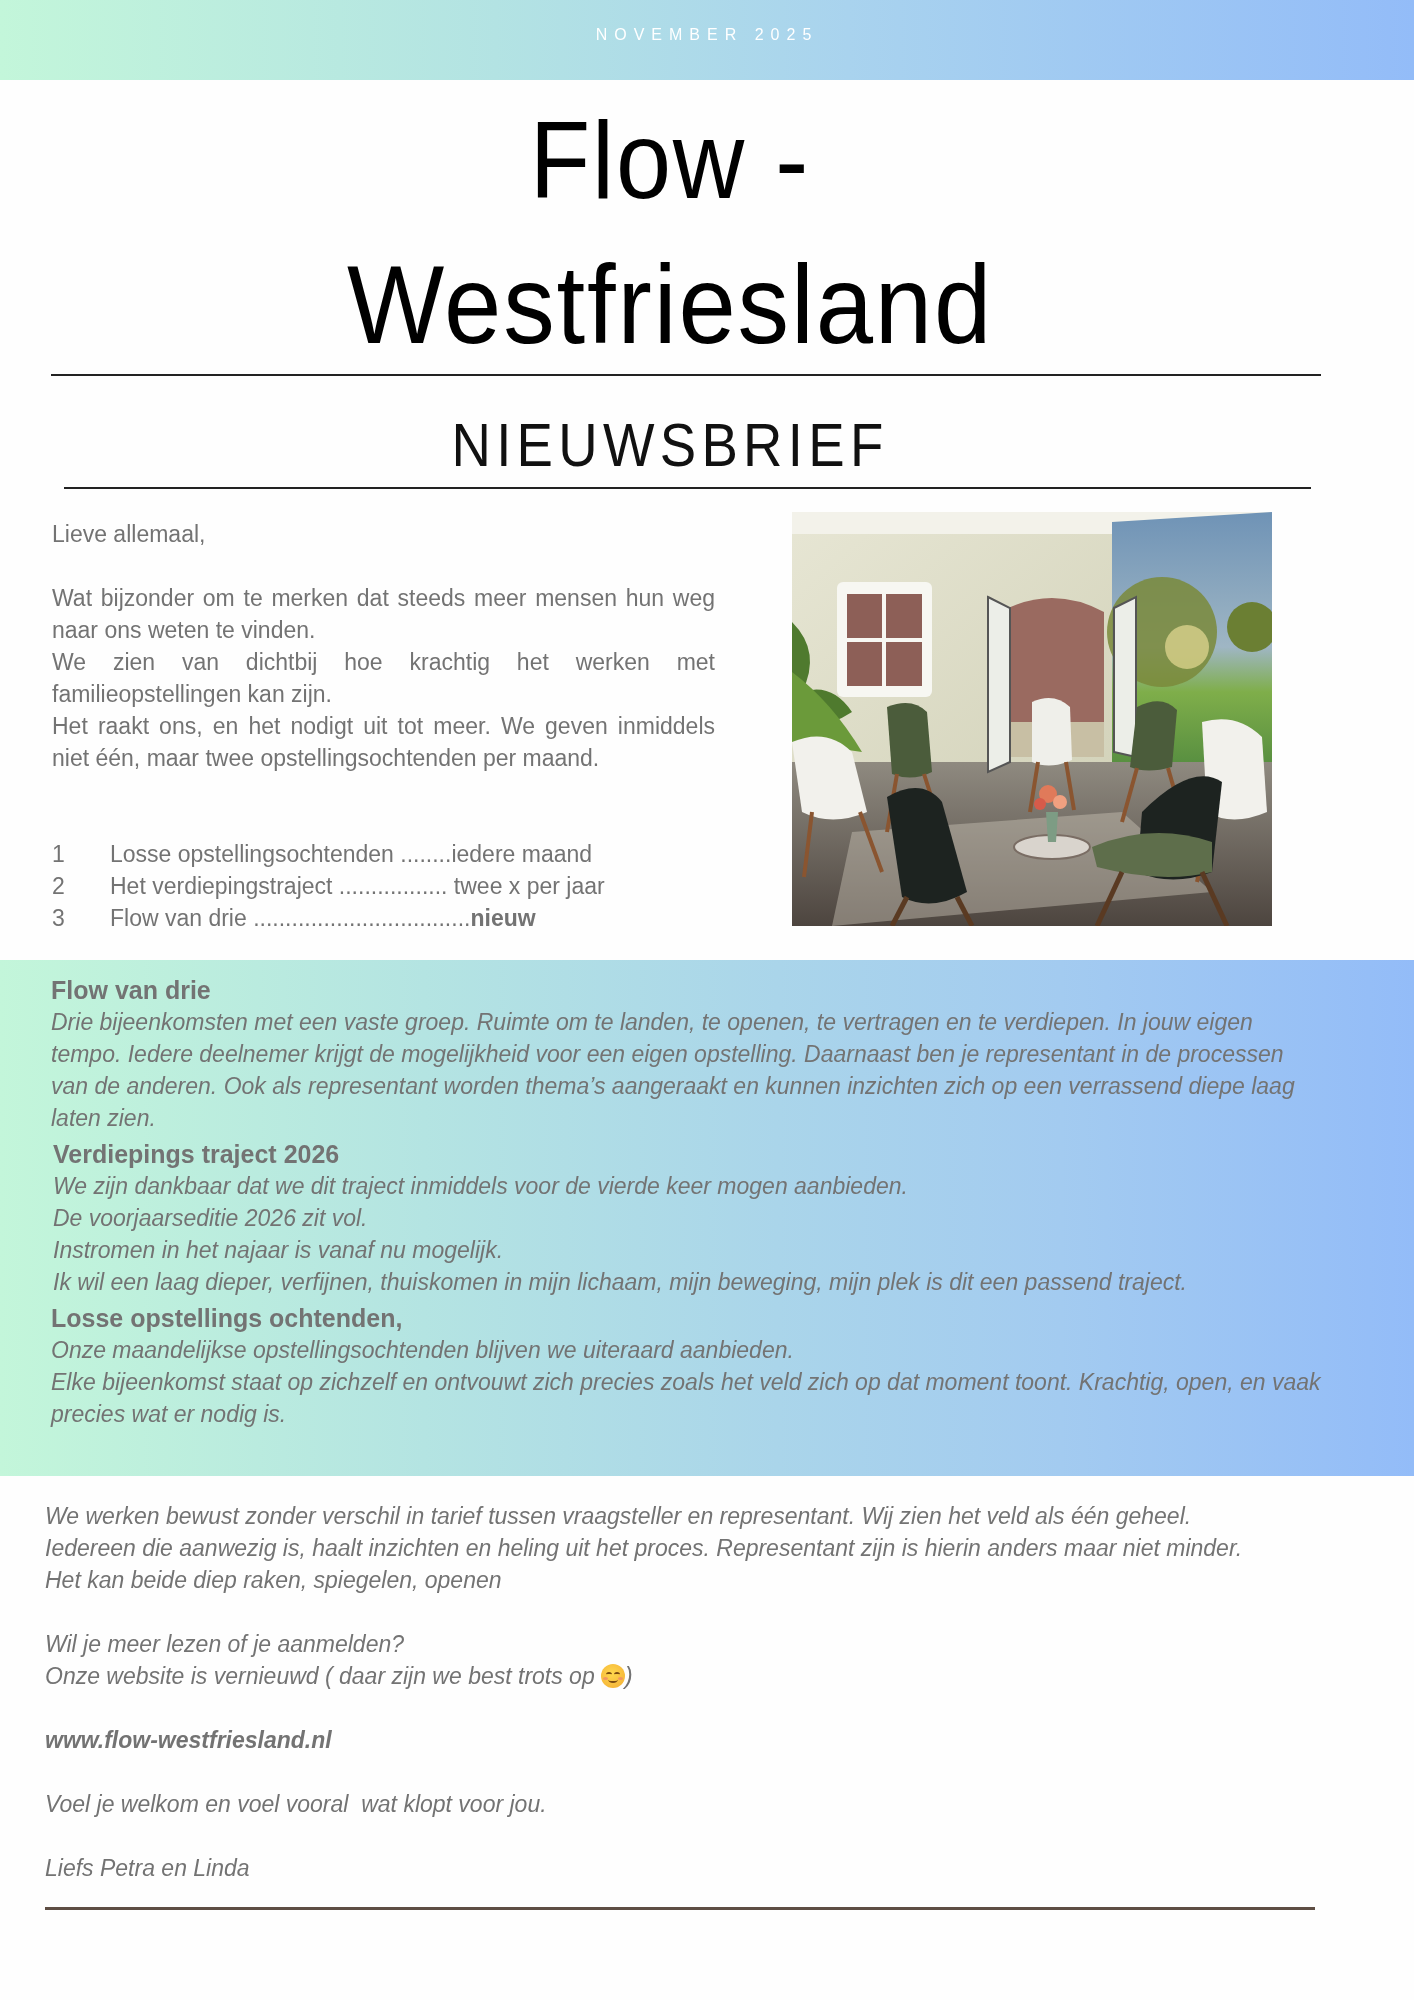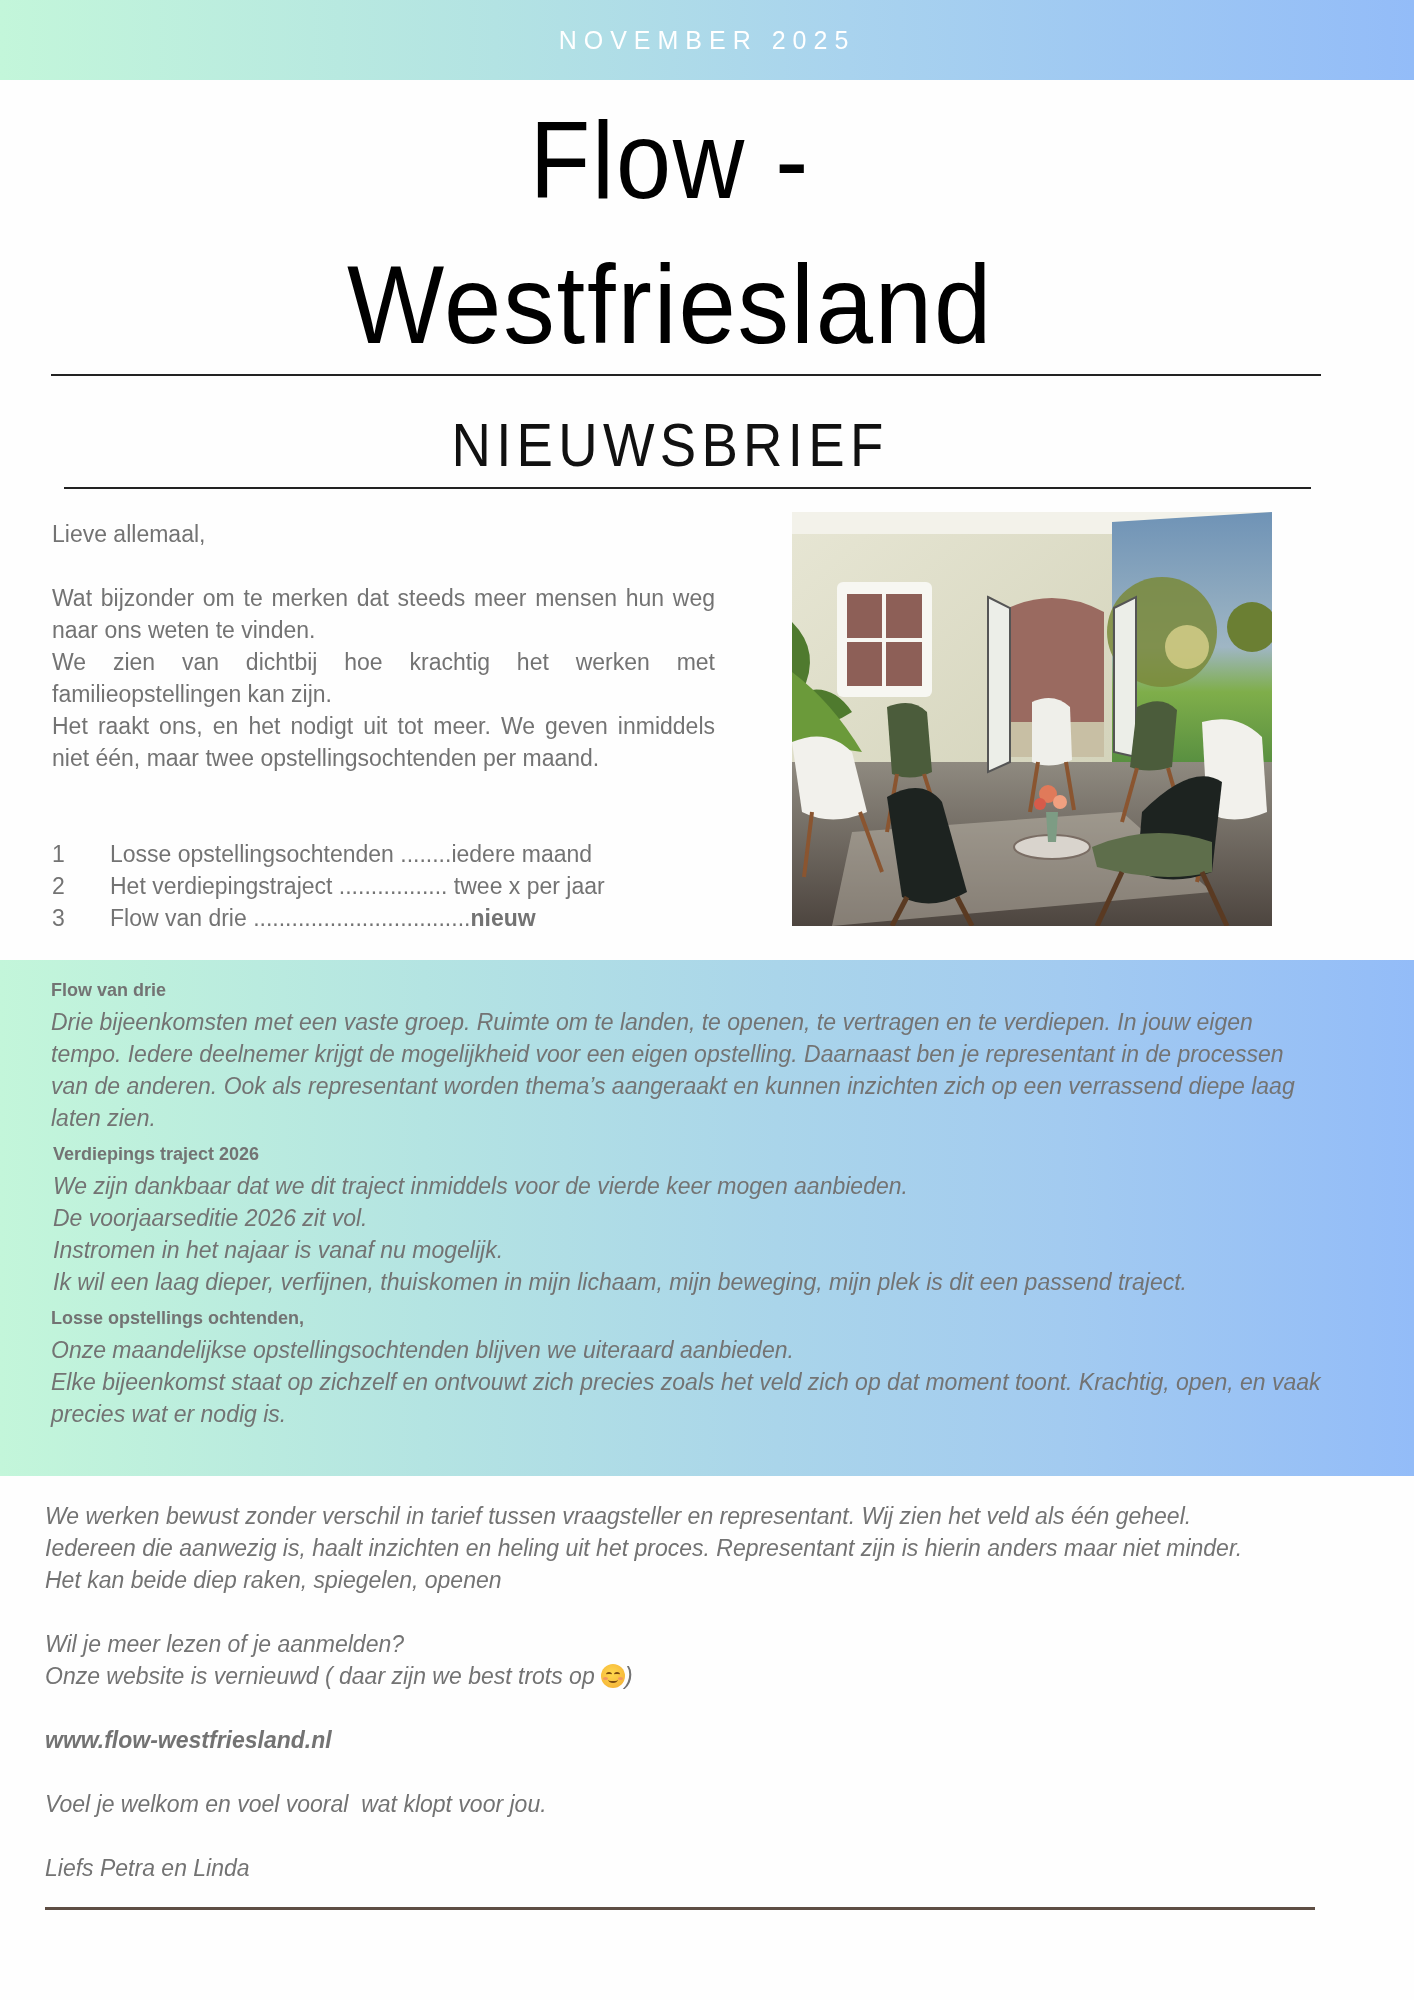--- a/index.html
+++ b/index.html
@@ -9,21 +9,21 @@
     font-family: "DejaVu Sans", sans-serif;
   }
   .abs { position: absolute; }
   .topbar {
     left: 0; top: 0; width: 1414px; height: 80px;
     background: linear-gradient(90deg, #c3f6da 0%, #b3e3e3 35%, #a9d3ee 60%, #93bcf8 100%);
   }
   .topbar .date {
     position: absolute; left: 0; right: 0; top: 26px; text-align: center;
     color: #ffffff; font-family: "Liberation Sans", sans-serif;
-    font-size: 25px; letter-spacing: 7px; font-weight: 400;
+    font-size: 16px; letter-spacing: 7px; font-weight: 400;
   }
   .title {
     left: 0; width: 1340px; text-align: center;
     font-family: "Liberation Sans", sans-serif; font-weight: 400; color: #000;
     transform-origin: center;
   }
   .title1 { top: 100px; font-size: 110px; line-height: 120px; letter-spacing: 2px; transform: scaleX(0.9); }
   .title2 { top: 245px; font-size: 112px; line-height: 120px; letter-spacing: 2px; transform: scaleX(0.92); }
   .rule { background: #222; height: 2px; }
   .rule1 { left: 51px; top: 374px; width: 1270px; }
@@ -47,21 +47,21 @@
   .photo {
     left: 792px; top: 512px; width: 480px; height: 414px; overflow: hidden;
     background: #d9d8c4;
   }
   .band {
     left: 0; top: 960px; width: 1414px; height: 516px;
     background: linear-gradient(90deg, #c3f6da 0%, #b4e4e2 30%, #aad5ea 55%, #a3cbf0 75%, #93bcf8 100%);
   }
   .band-content { left: 51px; top: 974px; width: 1320px; }
   .band-content h3 {
-    margin: 0; font-size: 18px; line-height: 32px; font-weight: 700;
+    margin: 0; font-size: 25px; line-height: 32px; font-weight: 700;
     font-family: "Liberation Sans", sans-serif;
   }
   .band-content p { margin: 0; font-style: italic; }
   .band-content .sec { margin-bottom: 4px; }
   .band-content .indent { padding-left: 2px; }
   .outro { left: 45px; top: 1500px; width: 1340px; }
   .outro p { margin: 0; font-style: italic; }
   .outro .gap { height: 32px; }
   .outro .link { font-weight: 700; }
   .emoji {

